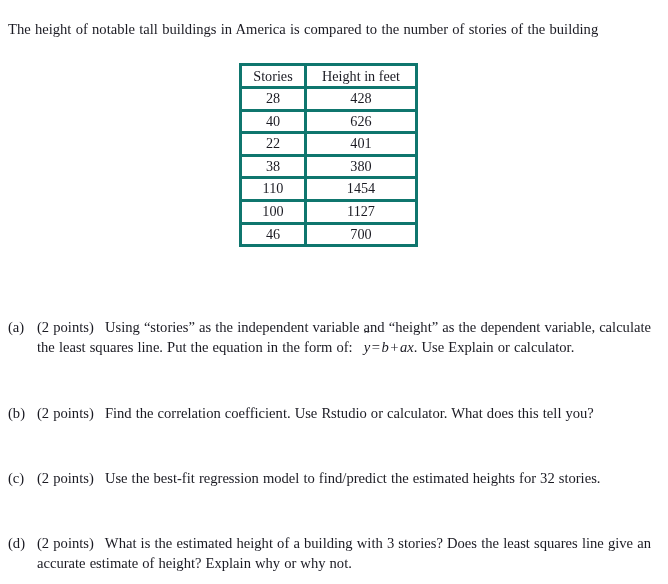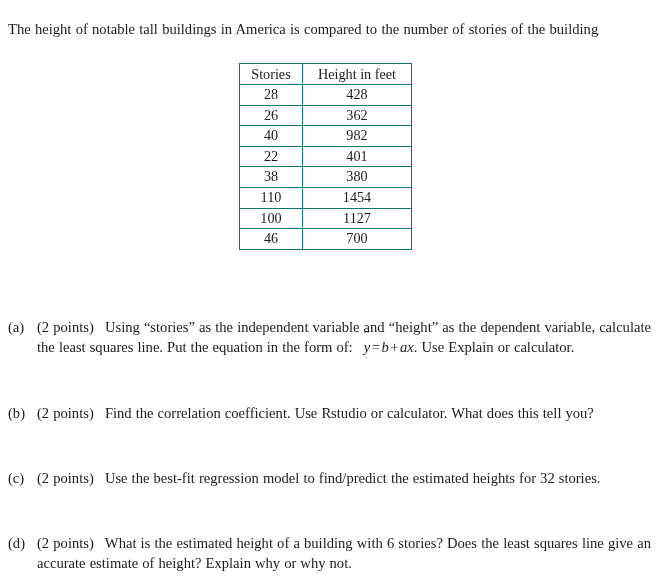--- a/index.html
+++ b/index.html
@@ -43,21 +43,21 @@
     position: absolute;
     left: 239px;
     top: 63px;
   }
   table.data {
     border-collapse: collapse;
     font-size: 14.2px;
     color: #1a1a22;
   }
   table.data td, table.data th {
-    border: 1px solid #0f766e;
+    border: 3px solid #0f766e;
     text-align: center;
     font-weight: normal;
     padding: 0;
     height: 19.6px;
     line-height: 19.6px;
     vertical-align: middle;
   }
   table.data th.col-stories, table.data td.col-stories { width: 62px; }
   table.data th.col-height,  table.data td.col-height  { width: 108px; }
   table.data thead th {
@@ -132,26 +132,22 @@
           <th class="col-stories">Stories</th>
           <th class="col-height">Height in feet</th>
         </tr>
       </thead>
       <tbody>
         <tr>
           <td class="col-stories">28</td>
           <td class="col-height">428</td>
         </tr>
         <tr>
-          <td class="col-stories">26</td>
-          <td class="col-height">362</td>
-        </tr>
-        <tr>
           <td class="col-stories">40</td>
-          <td class="col-height">982</td>
+          <td class="col-height">626</td>
         </tr>
         <tr>
           <td class="col-stories">22</td>
           <td class="col-height">401</td>
         </tr>
         <tr>
           <td class="col-stories">38</td>
           <td class="col-height">380</td>
         </tr>
         <tr>
@@ -197,17 +193,17 @@
       <span class="sentence-gap"></span>
       <span>Use the best-fit regression model to find/predict the estimated heights for 32 stories.</span>
     </div>
   </div>
 
   <div class="qitem" id="item-d">
     <span class="marker">(d)</span>
     <div class="qbody">
       <span class="points">(2 points)</span>
       <span class="sentence-gap"></span>
-      <span>What is the estimated height of a building with 6 stories? Does the least squares line give an accurate estimate of height? Explain why or why not.</span>
+      <span>What is the estimated height of a building with 3 stories? Does the least squares line give an accurate estimate of height? Explain why or why not.</span>
     </div>
   </div>
 
 </div>
 
 </body></html>

